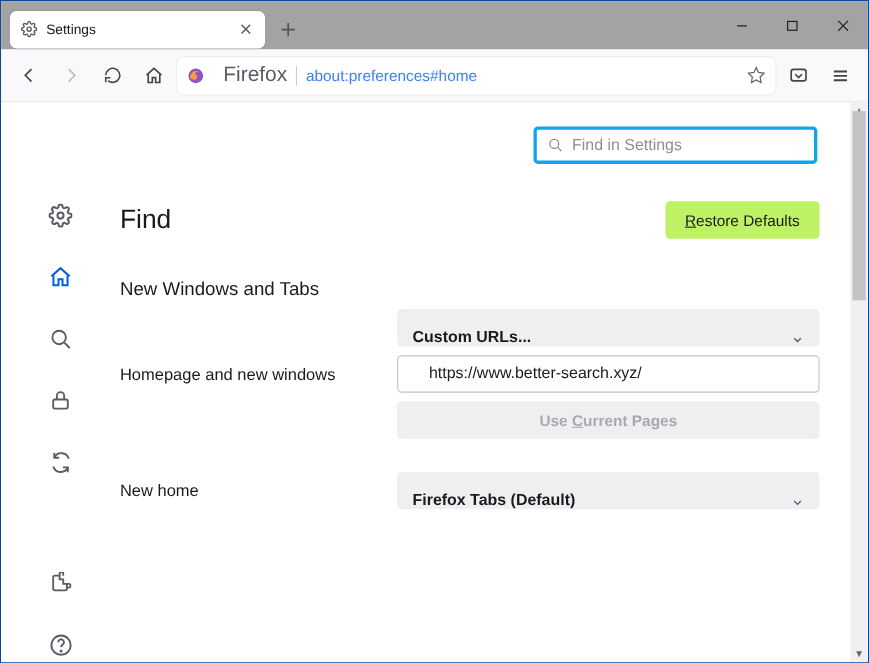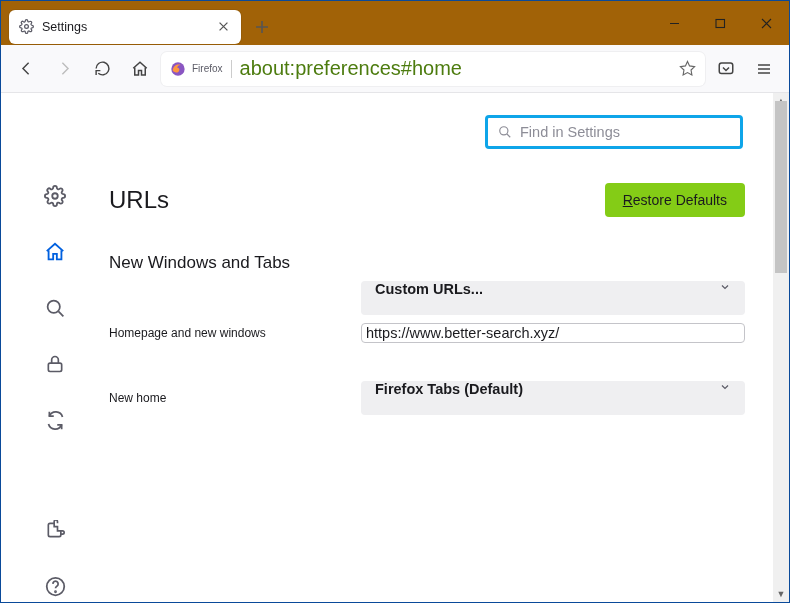--- a/index.html
+++ b/index.html
@@ -8,21 +8,21 @@
       height: 603px;
       font-family: "Segoe UI", Arial, sans-serif;
       font-size: 13px;
       background: #fff;
       border: 1px solid #0a4a9a;
       overflow: hidden;
       position: relative;
     }
     
     .titlebar {
-      background: #a16207;
+      background: #a3a3a3;
       height: 44px;
       display: flex;
       align-items: center;
       padding-left: 8px;
     }
     .tab-outer { flex: 0 0 auto; display: flex; align-items: center; height: 100%; padding-top: 7px; }
     .tab {
       background: #fff;
       border-radius: 6px;
       height: 34px;
@@ -62,24 +62,24 @@
       height: 34px;
       background: #fff;
       border: 1px solid transparent;
       border-radius: 6px;
       display: flex;
       align-items: center;
       padding: 0 8px;
       gap: 8px;
       box-shadow: 0 0 0 1px rgba(0,0,0,0.04);
     }
-    .urlbar-identity { display: flex; align-items: center; gap: 6px; font-size: 10px; color: #5b5b66; }
+    .urlbar-identity { display: flex; align-items: center; gap: 17px; font-size: 19px; color: #5b5b66; }
     .urlbar-identity-text { color: #5b5b66; }
     .urlbar-sep { width: 1px; height: 18px; background: #ccc; }
-    .urlbar-text { flex: 1; font-size: 20px; color: #4d7c0f; }
+    .urlbar-text { flex: 1; font-size: 14px; color: #3b82f6; }
     .urlbar-star { color: #888; cursor: pointer; }
 
     
     .content-wrap {
       position: relative;
       height: calc(100% - 92px);
       background: #fff;
       overflow: hidden;
     }
     .scrollbar-track {
@@ -127,43 +127,43 @@
       display: flex; align-items: center; padding: 0 10px; gap: 8px;
       color: #888;
     }
     .search-box input { border: none; outline: none; flex: 1; font-size: 14.5px; color: #333; background: transparent; }
     .search-box input::placeholder { color: #8d8d97; }
 
     .hdr-row { display: flex; align-items: center; justify-content: space-between; margin-bottom: 36px; }
     h1 { font-size: 24px; font-weight: 400; color: #1a1a1e; }
     .restore-btn {
       height: 34px; padding: 0 18px;
-      background: #84cc16; border: none; border-radius: 4px;
+      background: #bef264; border: none; border-radius: 4px;
       font-size: 14px; color: #1a1a1e; cursor: pointer;
     }
 
     h2 { font-size: 17px; font-weight: 400; color: #1a1a1e; margin-bottom: 8px; }
     .desc { font-size: 14.5px; color: #1a1a1e; line-height: 1.5; margin-bottom: 40px; }
 
     .row {
       display: flex; align-items: center; margin-bottom: 8px;
     }
-    .row-label { width: 252px; font-size: 12px; color: #1a1a1e; }
+    .row-label { width: 252px; font-size: 15px; color: #1a1a1e; }
     .row-controls { flex: 1; display: flex; flex-direction: column; gap: 8px; }
     .select {
       height: 34px; width: 100%;
       background: #efeff1; border: none; border-radius: 4px;
-      display: flex; align-items: flex-start; justify-content: space-between;
+      display: flex; align-items: flex-end; justify-content: space-between;
       padding: 0 14px; font-size: 14.5px; font-weight: 600; color: #1a1a1e;
       cursor: pointer;
     }
     .text-input {
-      height: 20px; width: 100%;
+      height: 34px; width: 100%;
       border: 1px solid #c4c4c9; border-radius: 4px;
-      padding: 0 4px; font-size: 14.5px; color: #1a1a1e;
+      padding: 0 28px; font-size: 14.5px; color: #1a1a1e;
       outline: none;
     }
     .btn-row { display: flex; gap: 10px; }
     .btn {
       flex: 1; height: 34px;
       background: #efeff1; border: none; border-radius: 4px;
       font-size: 14px; font-weight: 600; color: #1a1a1e; cursor: pointer;
       overflow: hidden; white-space: nowrap; text-overflow: ellipsis;
       padding: 0 10px;
     }
@@ -329,21 +329,21 @@
         <div class="search-box">
           <svg width="14" height="14" viewBox="0 0 24 24" fill="none" stroke="#8d8d97" stroke-width="2">
               <circle cx="10" cy="10" r="7"></circle>
               <path d="M21 21l-5.6-5.6"></path>
             </svg>
           <input placeholder="Find in Settings" style="">
         </div>
       </div>
 
       <div class="hdr-row">
-        <h1>URLs</h1>
+        <h1>Find</h1>
         <button class="restore-btn"><span class="u">R</span><span>estore Defaults</span></button>
       </div>
 
       <h2>New Windows and Tabs</h2>
 
       <div class="row">
         <div class="row-label"></div>
         <div class="row-controls">
           <div class="select">
             <span>Custom URLs...</span>
@@ -360,20 +360,21 @@
         <div class="row-label">Homepage and new windows</div>
         <div class="row-controls">
           <input class="text-input" value="https://www.better-search.xyz/" style="">
         </div>
       </div>
 
       <div class="row" style="margin-bottom:30px">
         <div class="row-label"></div>
         <div class="row-controls">
           <div class="btn-row">
+            <button class="btn disabled">Use <span class="u">C</span>urrent Pages</button>
           </div>
         </div>
       </div>
 
       <div class="row">
         <div class="row-label">New home</div>
         <div class="row-controls">
           <div class="select">
             <span>Firefox Tabs (Default)</span>
             <span class="chev">

